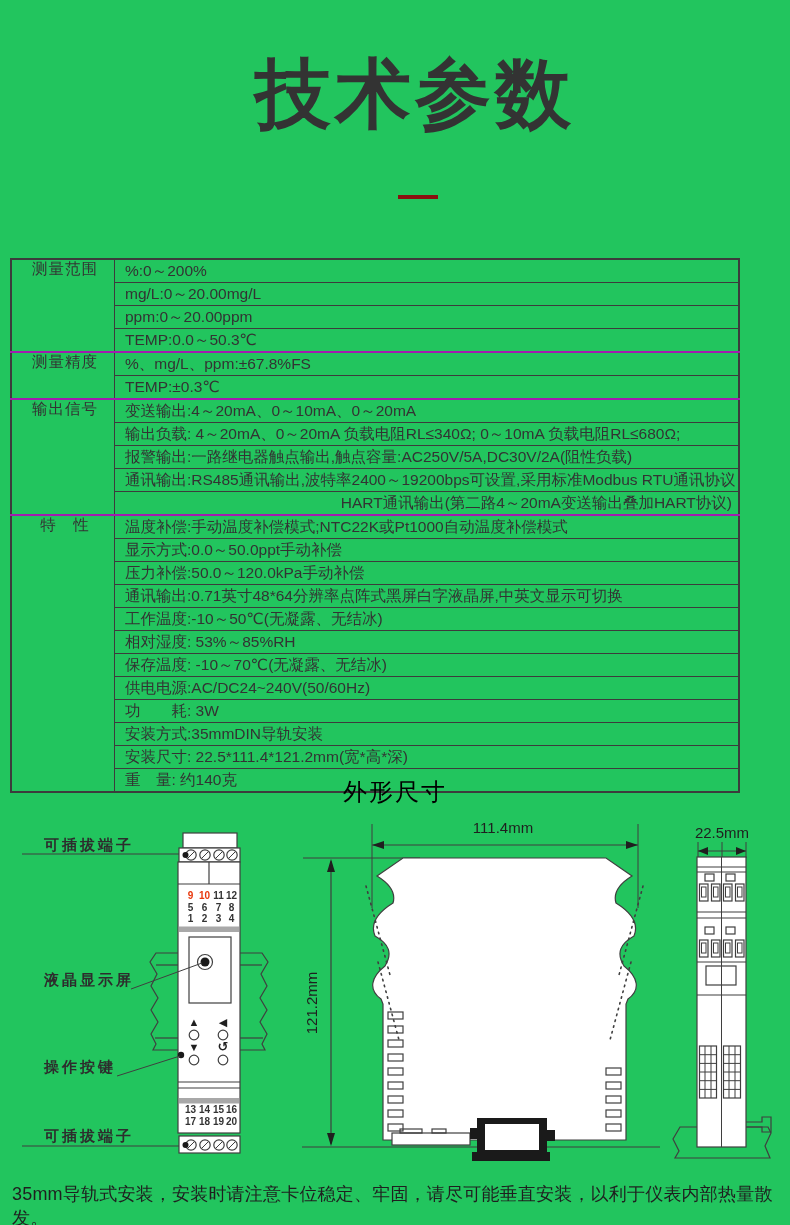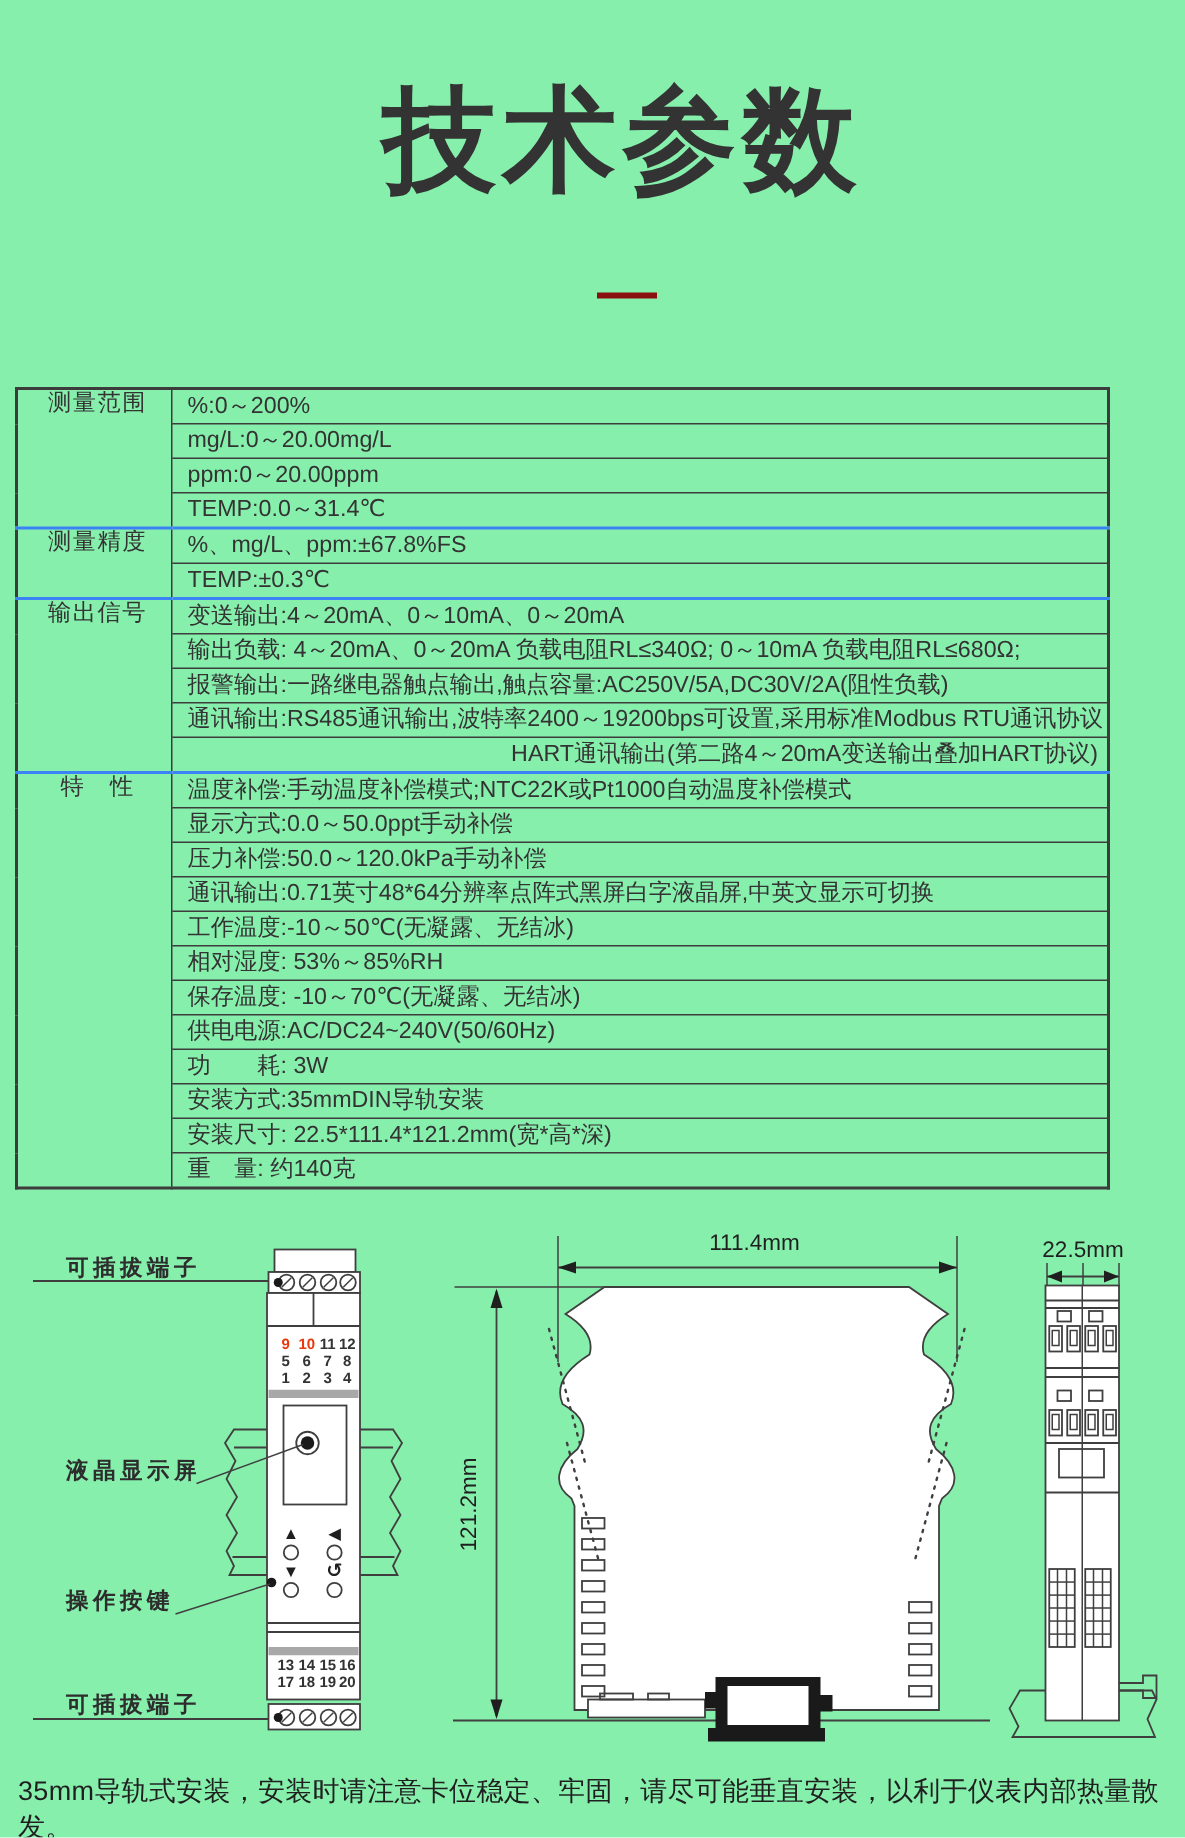--- a/index.html
+++ b/index.html
@@ -1,32 +1,32 @@
 <!DOCTYPE html>
 <html><head>
 <meta charset="utf-8">
 <style>
   html,body { margin:0; padding:0; background:#ffffff; }
   body { font-family:"Liberation Sans","DejaVu Sans",sans-serif; }
-  .page { position:relative; width:790px; height:1225px; background:#86efac; overflow:hidden; }
+  .page { position:relative; width:790px; height:1225px; background:#22c55e; overflow:hidden; }
 
   
   .main-title { position:absolute; top:56px; left:20px; width:790px; text-align:center;
     font-size:76px; font-weight:900; color:#333333; letter-spacing:4px; line-height:1; }
   .title-dash { position:absolute; top:195px; left:398px; width:40px; height:4px; background:#8a1010; }
 
   
   table.spec { position:absolute; top:258px; left:10px; width:730px;
     border-collapse:collapse; table-layout:fixed; border:2px solid #3c3c3c; }
   table.spec td { height:22px; padding:0 6px 0 10px; font-size:15.5px; color:#333333;
     font-weight:500; line-height:1.1; white-space:nowrap; overflow:hidden; }
   td.glabel { width:86px; text-align:center; vertical-align:top; padding:2px 0 0 0;
     border-right:1.5px solid #3c3c3c; letter-spacing:1px; font-weight:600; }
   td.gval { border-top:1.4px solid #3c3c3c; }
-  tr.gstart td { border-top:2px solid #3b82f6; }
+  tr.gstart td { border-top:2px solid #a21caf; }
   tr:first-child td { border-top:none; }
   td.center { text-align:right; padding-left:0; }
 
   
   .dims-heading { position:absolute; top:776px; left:0; width:790px; text-align:center;
     font-size:24px; font-weight:500; color:#000; letter-spacing:2px; }
 
   
   .footer-note { position:absolute; top:1182px; left:12px; width:770px;
     font-size:18px; font-weight:500; color:#1f1f1f; letter-spacing:0.2px; }
@@ -61,21 +61,21 @@
           <td class="glabel" rowspan="4">测量范围</td>
           <td class="gval">%:0～200%</td>
         </tr>
         <tr>
           <td class="gval">mg/L:0～20.00mg/L</td>
         </tr>
         <tr>
           <td class="gval">ppm:0～20.00ppm</td>
         </tr>
         <tr>
-          <td class="gval">TEMP:0.0～31.4℃</td>
+          <td class="gval">TEMP:0.0～50.3℃</td>
         </tr>
         <tr class="gstart">
           <td class="glabel" rowspan="2">测量精度</td>
           <td class="gval">%、mg/L、ppm:±67.8%FS</td>
         </tr>
         <tr>
           <td class="gval">TEMP:±0.3℃</td>
         </tr>
         <tr class="gstart">
           <td class="glabel" rowspan="5">输出信号</td>
@@ -126,20 +126,21 @@
         </tr>
         <tr>
           <td class="gval">安装尺寸: 22.5*111.4*121.2mm(宽*高*深)</td>
         </tr>
         <tr>
           <td class="gval">重　量: 约140克</td>
         </tr>
       </tbody>
   </table>
 
+  <div class="dims-heading">外形尺寸</div>
 
   <svg class="draw" width="790" height="370" viewBox="0 808 790 370" xmlns="http://www.w3.org/2000/svg">
 
     <g>
 
       <g>
         <path class="ln" d="M178,953 L156,953 L150,962 L157,974 L151,986 L158,998 L151,1010 L158,1022 L151,1034 L156,1044 L153,1050 L178,1050"></path>
         <line class="ln" x1="178" y1="965" x2="156" y2="965"></line>
         <line class="ln" x1="178" y1="1038" x2="155" y2="1038"></line>
         <path class="ln" d="M240,953 L262,953 L268,962 L261,974 L267,986 L260,998 L267,1010 L260,1022 L267,1034 L262,1044 L265,1050 L240,1050"></path>

